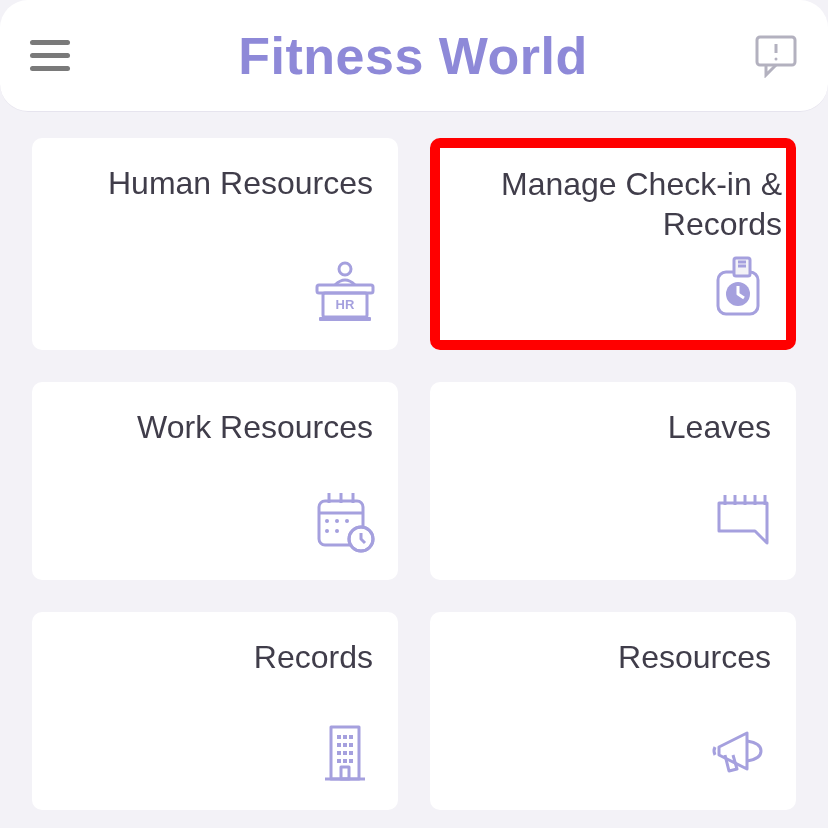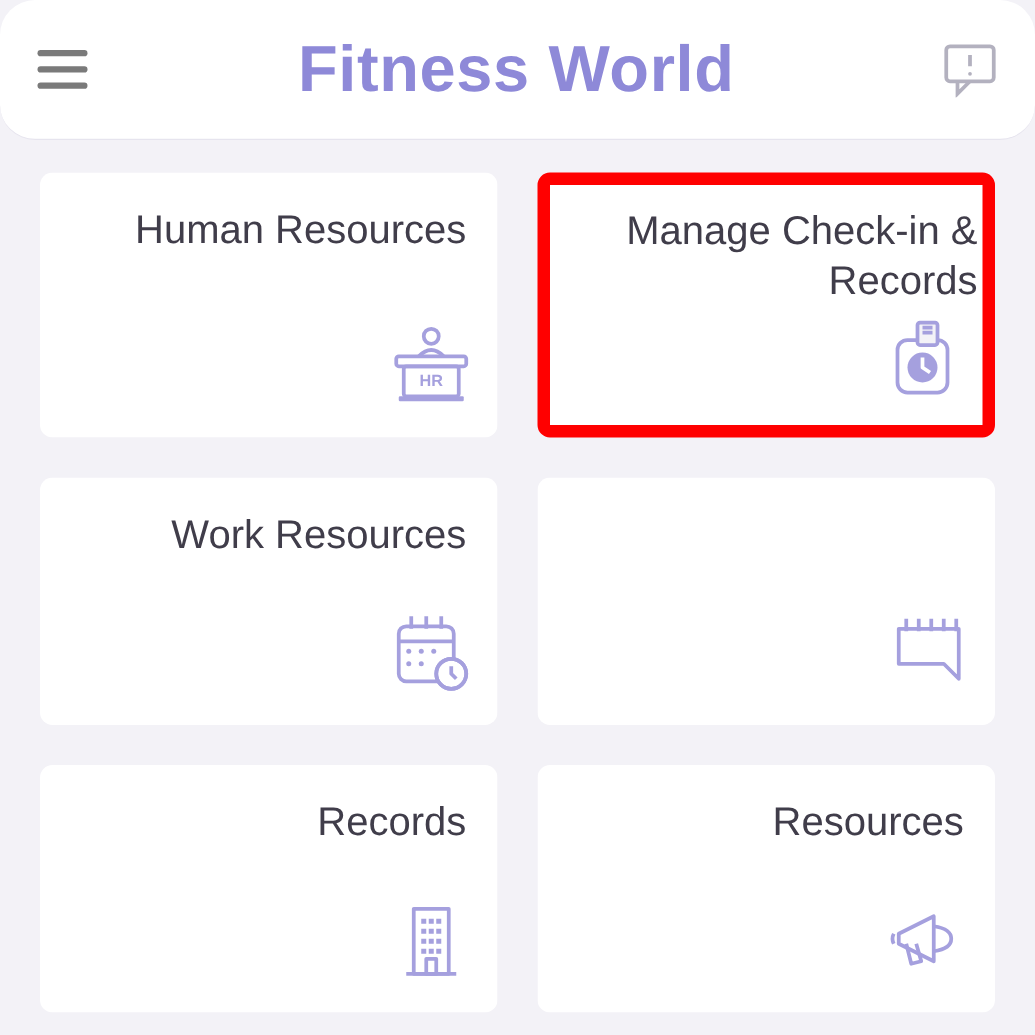--- a/index.html
+++ b/index.html
@@ -135,20 +135,21 @@
         <circle cx="14" cy="42" r="2" fill="#a5a0de" stroke="none"></circle>
         <circle cx="24" cy="42" r="2" fill="#a5a0de" stroke="none"></circle>
         <circle cx="48" cy="50" r="12" fill="#ffffff"></circle>
         <circle cx="48" cy="50" r="12"></circle>
         <path d="M48 44 L48 50 L52 54"></path>
       </svg>
     </div>
   </div>
 
   <div class="card">
+    <div class="card-title">Leaves</div>
     <div class="card-icon">
       <svg viewBox="0 0 64 64" fill="none" stroke="#a5a0de" stroke-width="3" stroke-linejoin="round">
         <path d="M8 14 H56 V54 L44 42 H8 Z"></path>
         <line x1="14" y1="6" x2="14" y2="16"></line>
         <line x1="24" y1="6" x2="24" y2="16"></line>
         <line x1="34" y1="6" x2="34" y2="16"></line>
         <line x1="44" y1="6" x2="44" y2="16"></line>
         <line x1="54" y1="6" x2="54" y2="16"></line>
       </svg>
     </div>

